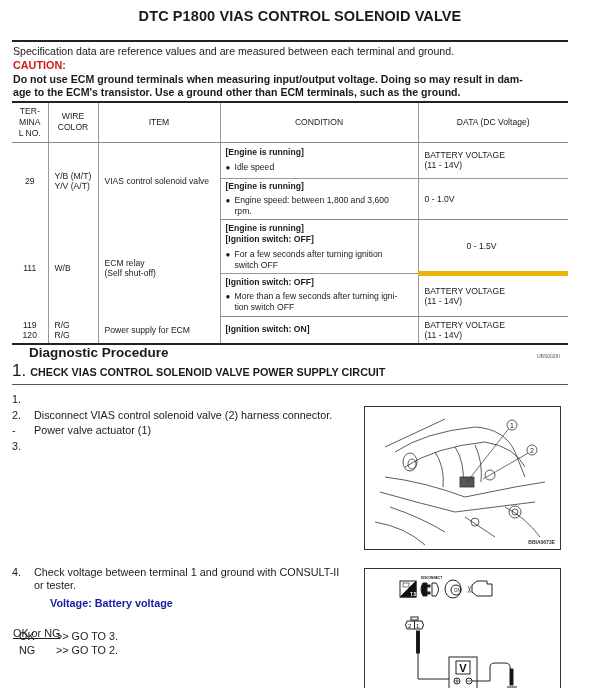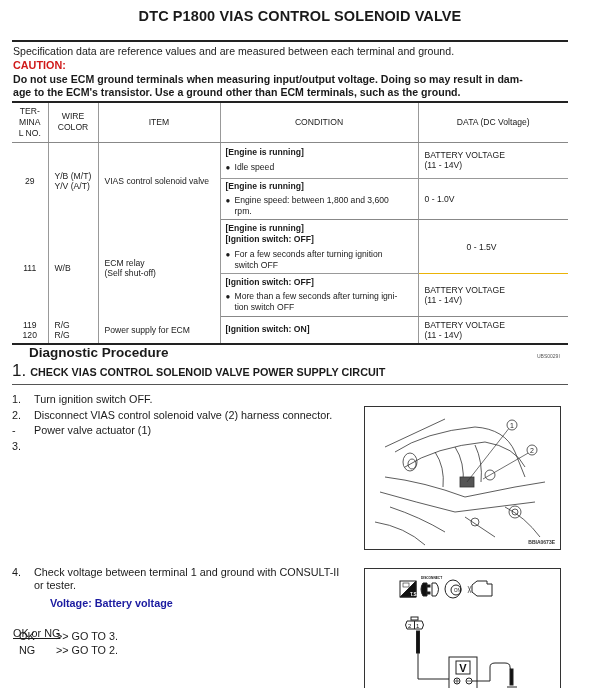--- a/index.html
+++ b/index.html
@@ -129,21 +129,21 @@
         <div>(Self shut-off)</div>
       </td>
       <td class="c-cond">
         <div class="cond-head">[Engine is running]</div>
         <div class="cond-head">[Ignition switch: OFF]</div>
         <div class="bullet">
             <span class="dot">●</span>
             <span><span>For a few seconds after turning ignition</span><br><span>switch OFF</span></span>
           </div>
       </td>
-      <td class="c-data" style="border-bottom:1px solid #eab308;padding-left:48px;">
+      <td class="c-data" style="border-bottom:5px solid #eab308;padding-left:48px;">
           <div>0 - 1.5V</div>
         </td>
     </tr>
     <tr class="grp-end" style="height:43px;">
       <td class="c-cond">
         <div class="cond-head">[Ignition switch: OFF]</div>
         <div class="bullet">
             <span class="dot">●</span>
             <span><span>More than a few seconds after turning igni-</span><br><span>tion switch OFF</span></span>
           </div>
@@ -181,21 +181,20 @@
 <div class="diag-code">UBS0029I</div>
 <div class="step-head">
   <span class="step-num">1.</span>
   <span class="step-text">CHECK VIAS CONTROL SOLENOID VALVE POWER SUPPLY CIRCUIT</span>
 </div>
 <div class="rule" style="top:384px;height:1px;background:#555;"></div>
 
 <div class="steps">
   <div class="row">
       <span class="n">1.</span>
-      <span>Turn ignition switch OFF.</span>
     </div>
   <div class="row">
       <span class="n">2.</span>
       <span>Disconnect VIAS control solenoid valve (2) harness connector.</span>
     </div>
   <div class="row">
       <span class="n">-</span>
       <span>Power valve actuator (1)</span>
     </div>
   <div class="row">

